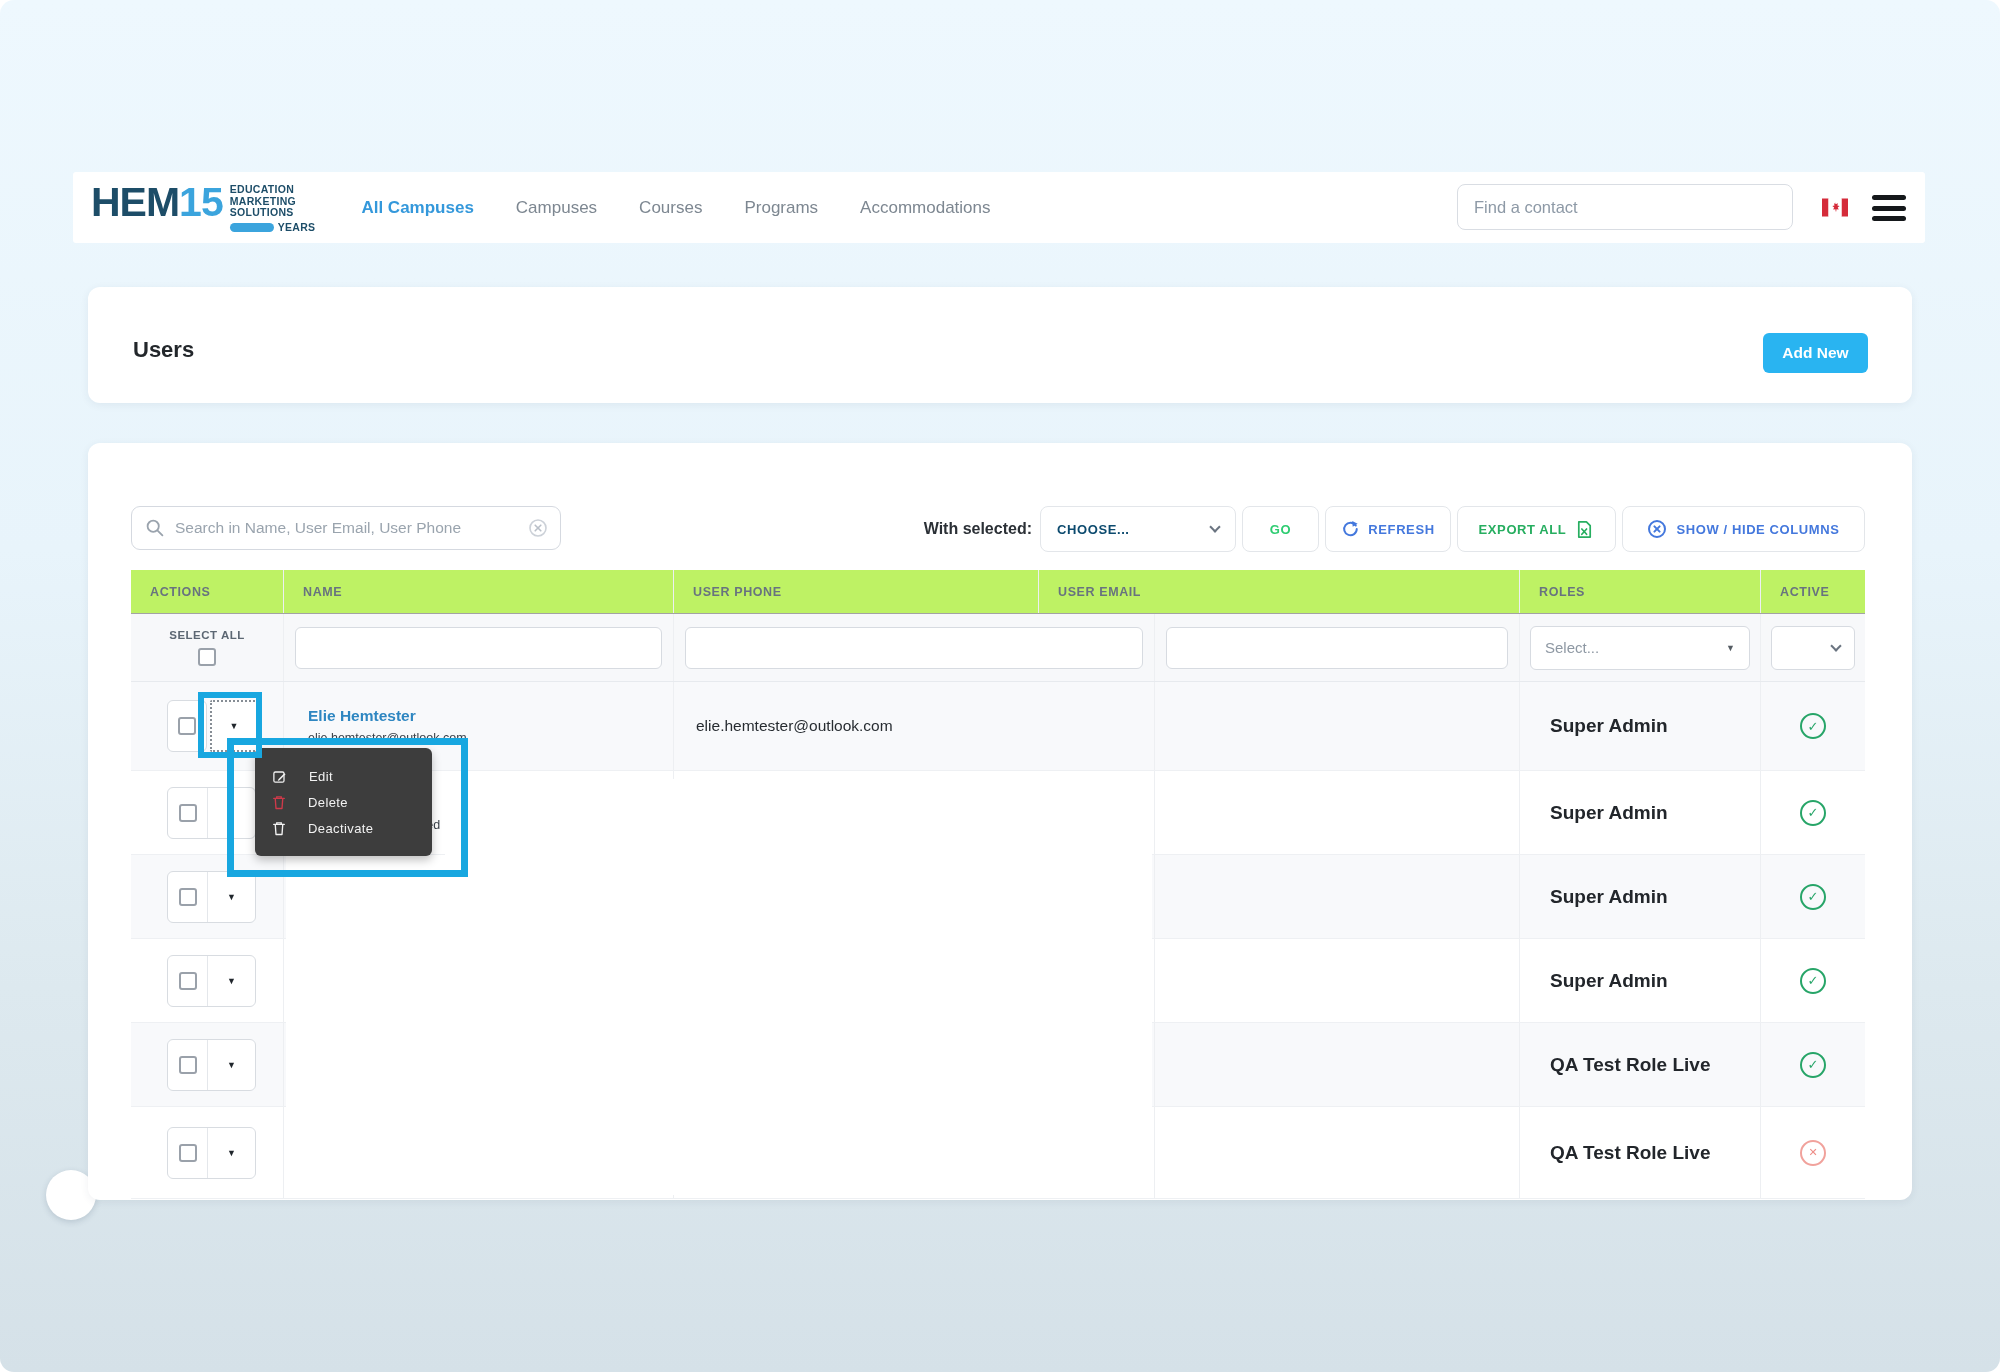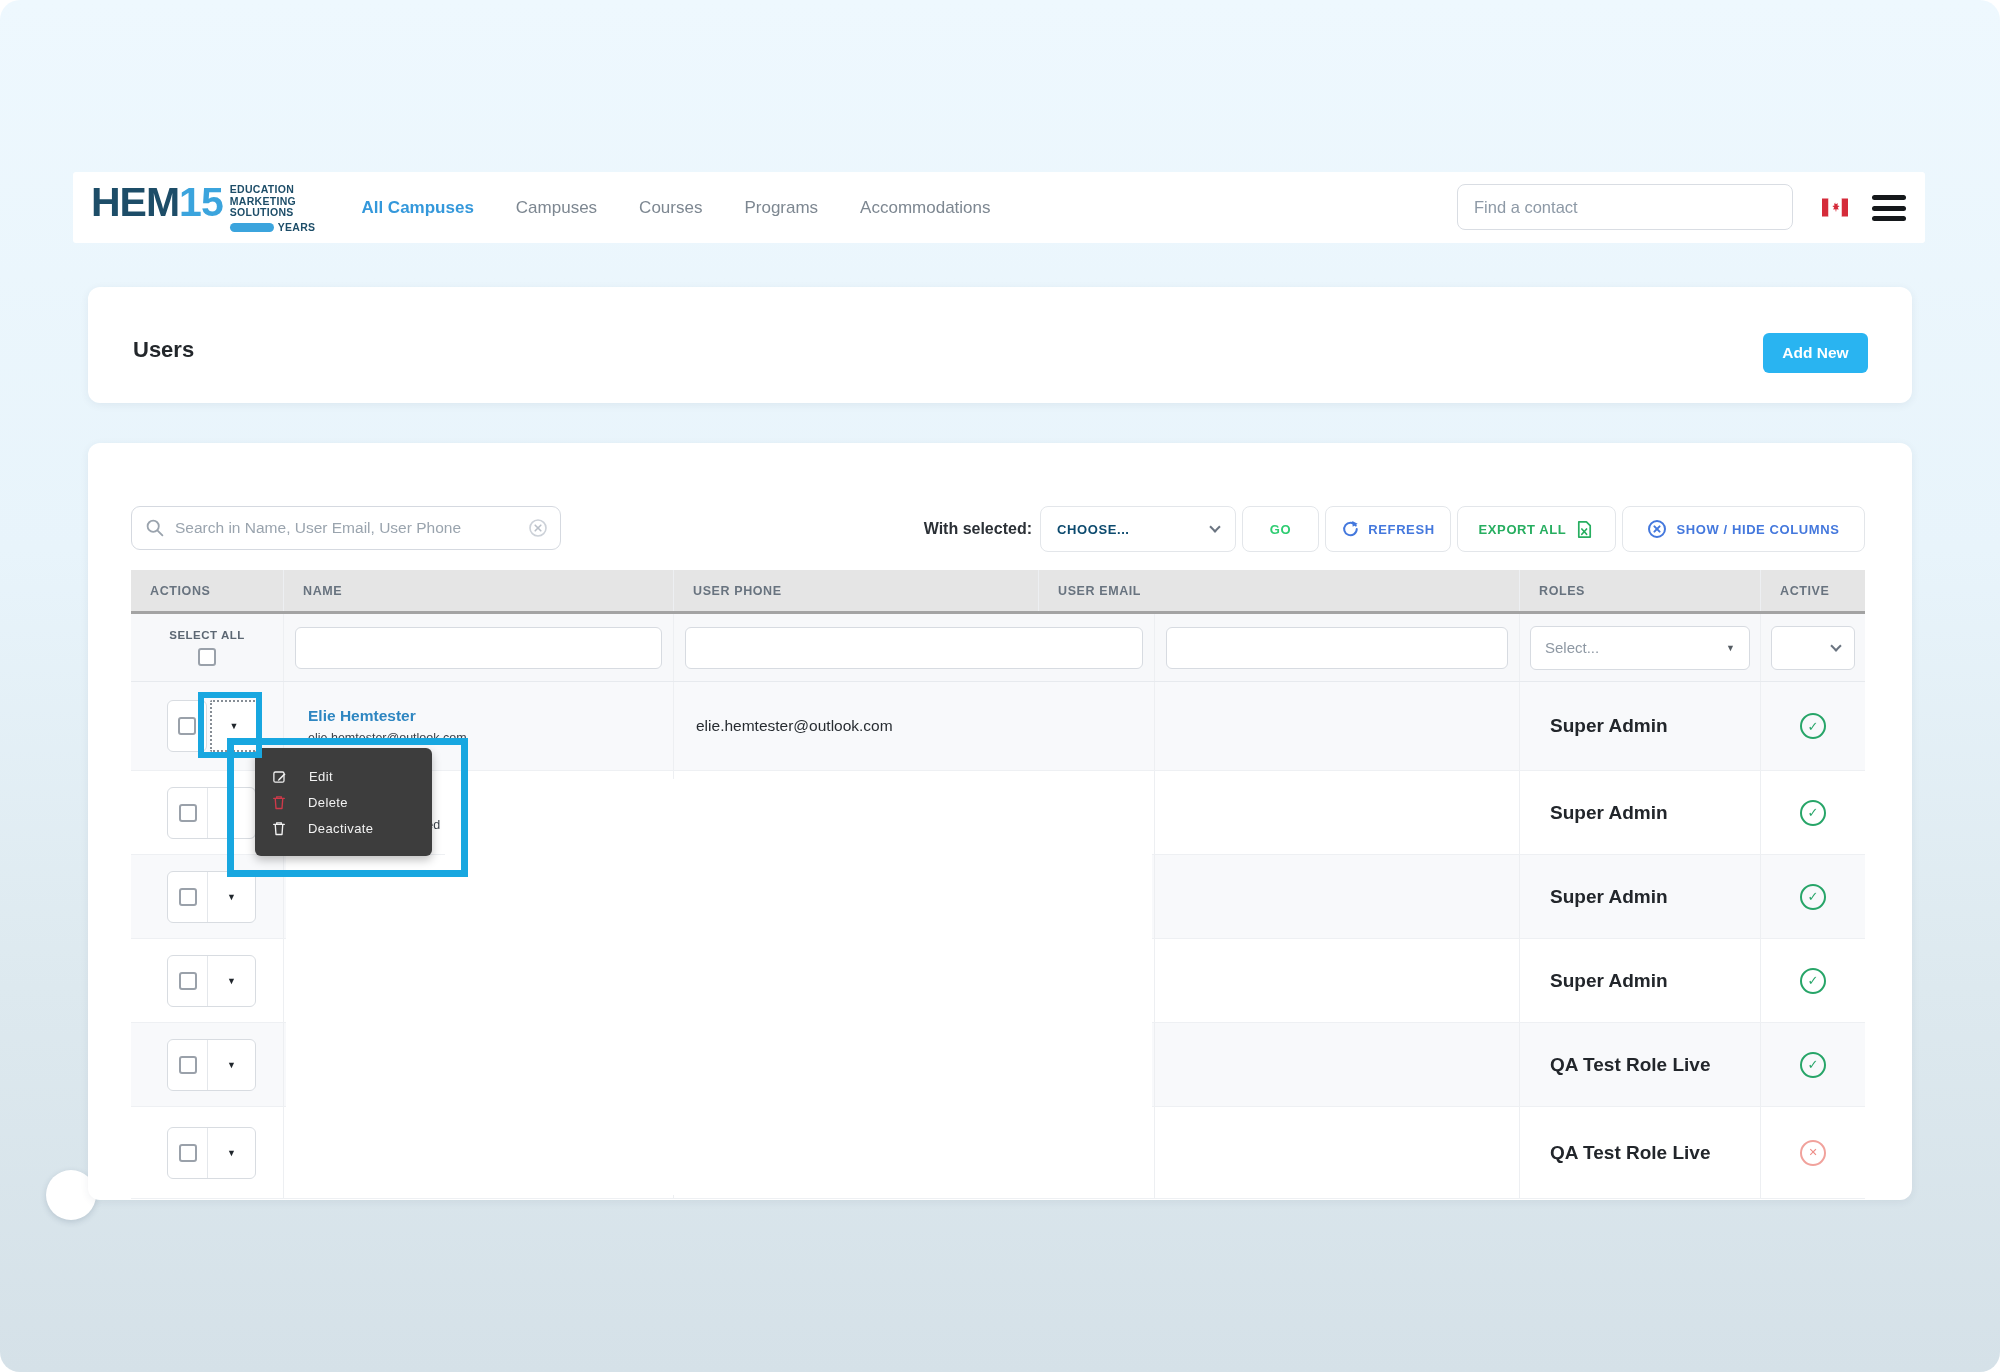--- a/index.html
+++ b/index.html
@@ -1,17 +1,17 @@
 <!DOCTYPE html>
 <html><head>
 <meta charset="utf-8">
 <style>
   html,body{margin:0;padding:0;background:#ffffff;}
   *{box-sizing:border-box;font-family:"Liberation Sans","DejaVu Sans",sans-serif;}
-  #canvas{position:relative;width:2000px;height:1372px;border-radius:20px;overflow:hidden;
+  #canvas{position:relative;width:2000px;height:1372px;border-radius:14px;overflow:hidden;
     background:linear-gradient(180deg,#eef8fe 0%,#e8f4fb 40%,#dde9ef 72%,#d5e1e8 100%);}
   
   .header{position:absolute;left:73px;top:172px;width:1852px;height:71px;background:#ffffff;
     border-radius:3px;display:flex;align-items:center;z-index:2;}
   .logo{display:flex;align-items:flex-start;margin-left:18px;}
   .logo-word{font-weight:bold;font-size:41px;line-height:40px;letter-spacing:-1px;color:#1d4d68;}
   .logo-word .accent{color:#3ba4dd;}
   .logo-text{margin-left:7px;display:flex;flex-direction:column;margin-top:2px;}
   .logo-text span{font-size:10.5px;font-weight:bold;color:#1d4d68;letter-spacing:.3px;line-height:11.5px;}
   .logo-years{display:flex;align-items:center;margin-top:3px;}
@@ -50,21 +50,21 @@
   .refresh{width:126px;color:#4478dd;}
   .export{width:159px;color:#27ae60;}
   .cols{width:243px;color:#4478dd;}
   
   .tbl{position:absolute;left:43px;top:127px;width:1734px;}
   .trow{display:flex;width:100%;}
   .cell{border-left:1px solid #edeff2;display:flex;align-items:center;}
   .cell:first-child{border-left:none;}
   .col-actions{width:152px;}.col-name{width:390px;}.col-email{width:481px;}
   .col-phone{width:365px;}.col-roles{width:241px;}.col-active{width:105px;}
-  .thead{height:44px;background:#e5e5e5;border-bottom:3px solid #a3a3a3;}
+  .thead{height:44px;background:#bef264;border-bottom:1px solid #a3a3a3;}
   .thead .cell{font-size:12.5px;font-weight:bold;color:#68737f;letter-spacing:.6px;padding-left:19px;}
   .tfilter{height:68px;background:#f7f8fa;border-bottom:1px solid #e7eaee;}
   .selall{flex-direction:column;justify-content:center;align-items:center;padding-left:0 !important;}
   .selall .lbl{font-size:11.5px;font-weight:bold;color:#5c6773;letter-spacing:.5px;}
   .cbx{width:18px;height:18px;border:2px solid #9aa1aa;border-radius:3px;background:#fff;}
   .selall .cbx{margin-top:7px;}
   .fin{height:42px;margin:0 11px;flex:1;border:1px solid #d7dbe1;border-radius:6px;outline:none;background:#fff;padding:0 10px;font-size:15px;color:#3a4654;}
   .fsel{height:44px;margin:0 10px;flex:1;border:1px solid #d7dbe1;border-radius:6px;background:#fff;display:flex;
     align-items:center;justify-content:space-between;padding:0 14px;cursor:pointer;}
   .fsel .ph{font-size:15px;color:#8e98a3;}

